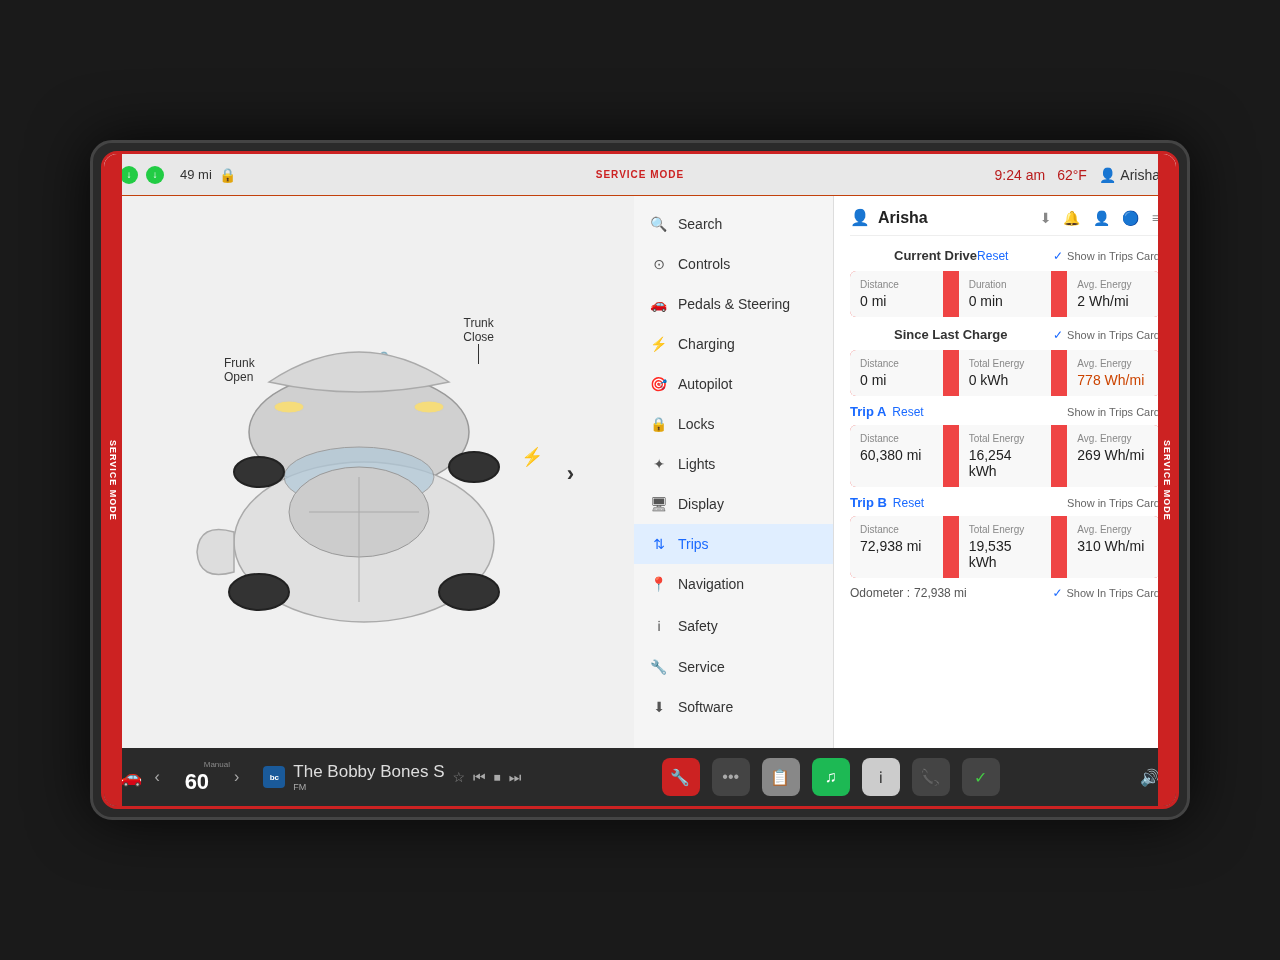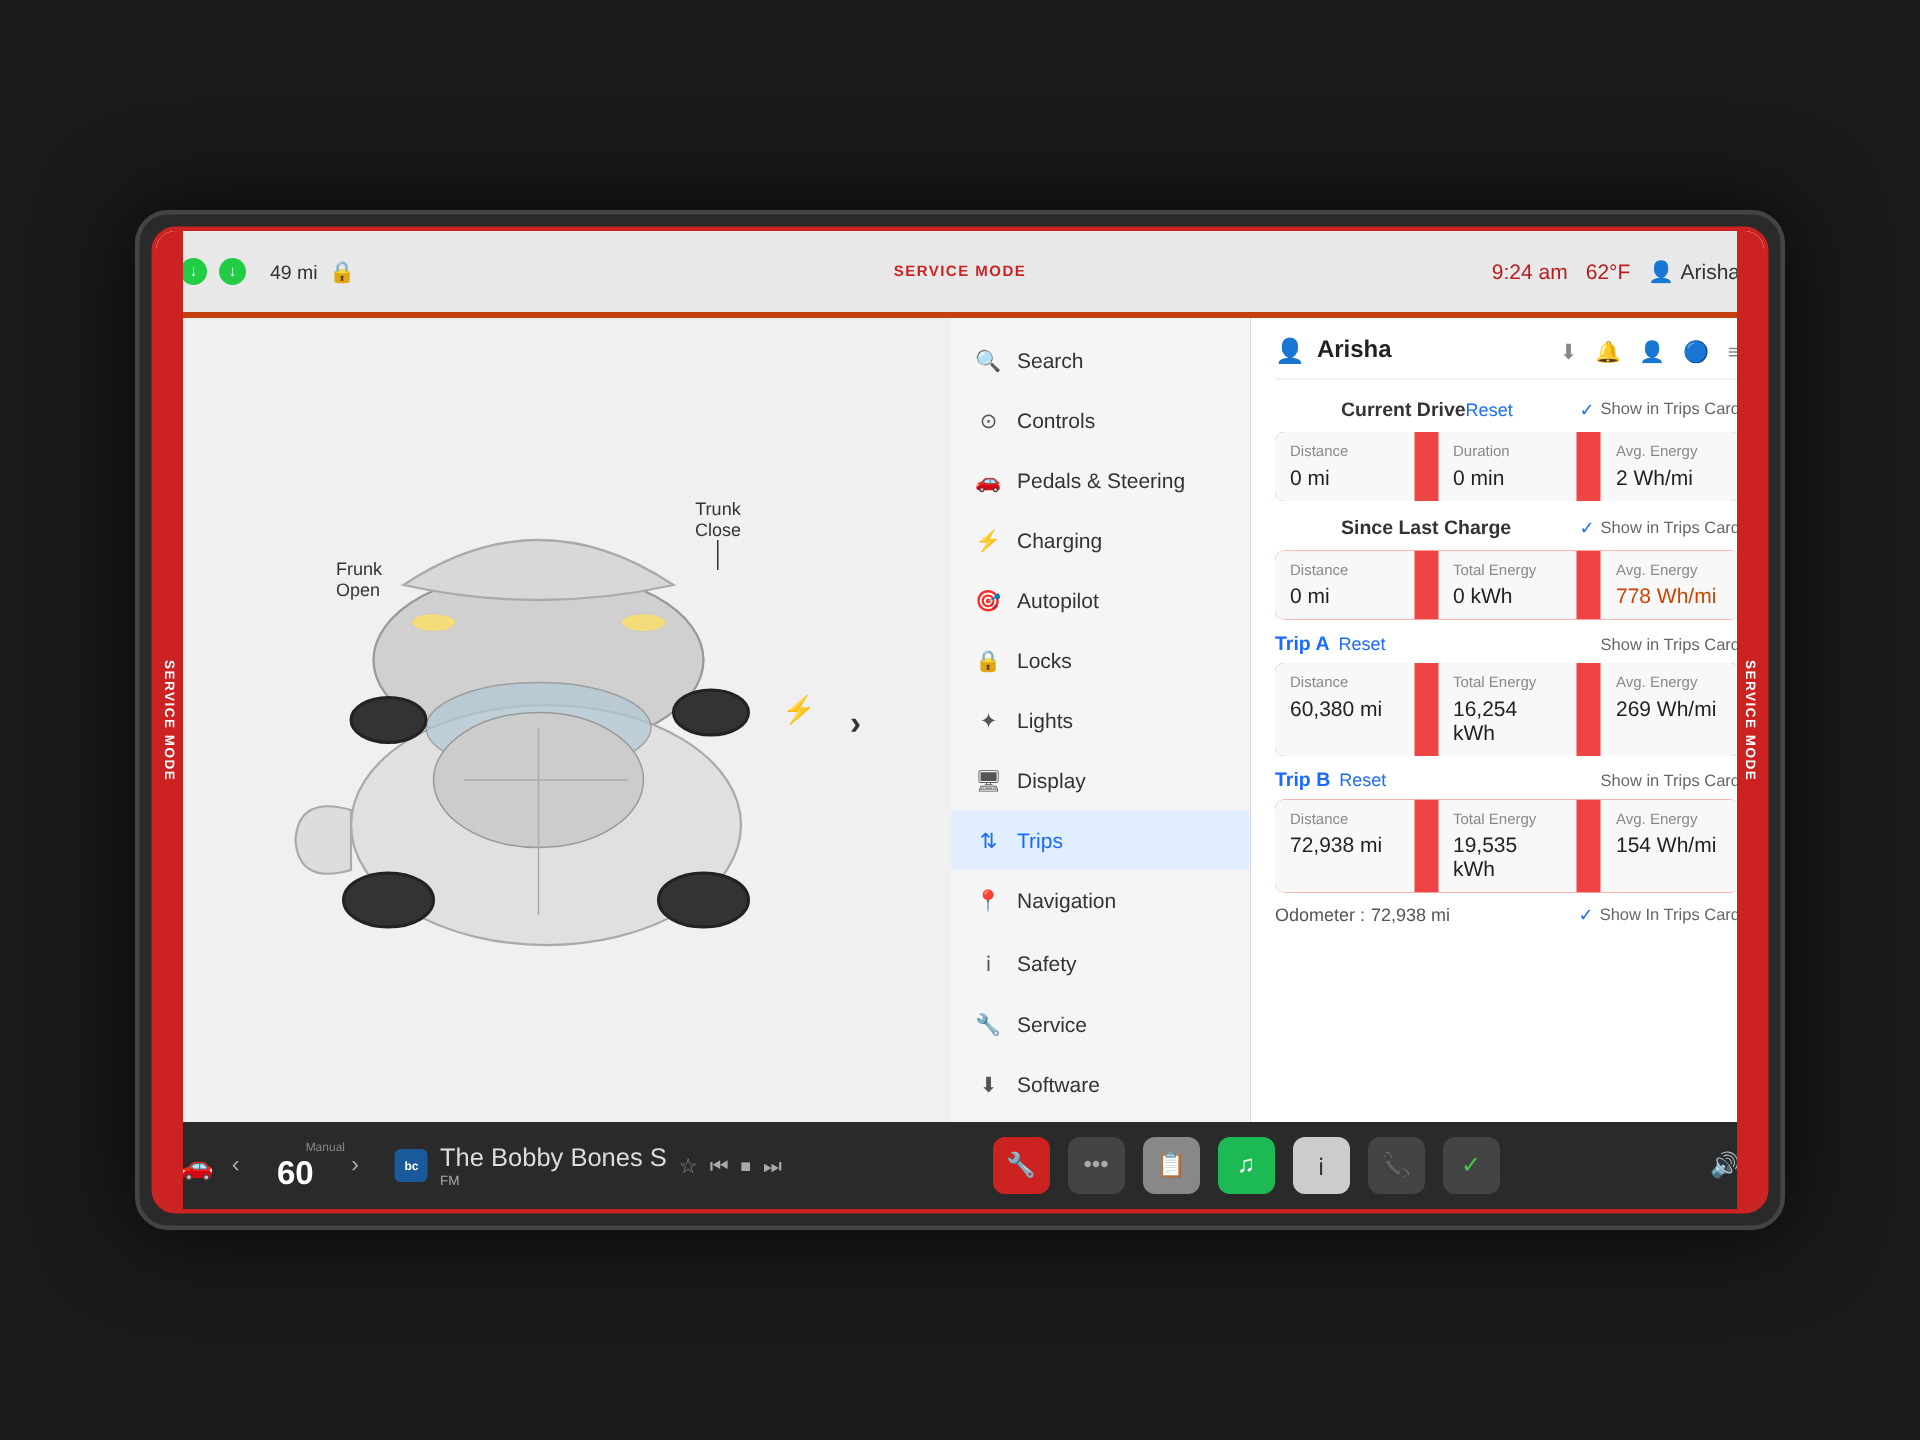--- a/index.html
+++ b/index.html
@@ -26,26 +26,26 @@
       border-radius: 16px;
       overflow: hidden;
       position: relative;
       border: 3px solid #cc2222;
       background: #f0f0f0;
       display: flex;
       flex-direction: column;
     }
     
     .status-bar {
-      height: 58px;
+      height: 42px;
       background: #e8e8e8;
       display: flex;
       align-items: center;
       padding: 0 16px;
-      border-bottom: 4px solid #c2410c;
+      border-bottom: 1px solid #c2410c;
       position: relative;
     }
     .status-bar-center {
       position: absolute;
       left: 50%;
       transform: translateX(-50%);
       font-size: 10px;
       font-weight: 700;
       color: #cc2222;
       letter-spacing: 1px;
@@ -262,21 +262,21 @@
     }
     .stat-value.highlight {
       color: #cc4400;
     }
     .trip-section {
       margin-top: 8px;
       margin-bottom: 4px;
     }
     .trip-header {
       display: flex;
-      align-items: flex-end;
+      align-items: center;
       gap: 6px;
       margin-bottom: 6px;
     }
     .trip-label {
       font-size: 13px;
       font-weight: 700;
       color: #1a6aff;
     }
     .trip-reset {
       font-size: 12px;
@@ -669,21 +669,21 @@
             <div class="stat-cell">
               <div class="stat-label">Distance</div>
               <div class="stat-value">72,938 mi</div>
             </div>
             <div class="stat-cell">
               <div class="stat-label">Total Energy</div>
               <div class="stat-value">19,535 kWh</div>
             </div>
             <div class="stat-cell">
               <div class="stat-label">Avg. Energy</div>
-              <div class="stat-value">154 Wh/mi</div>
+              <div class="stat-value">310 Wh/mi</div>
             </div>
           </div>
         </div>
 
         <div class="odometer-row">
           <span>Odometer :</span>
           <span>72,938 mi</span>
           <span style="flex:1"></span>
           <span class="show-trips-label">
             <span class="checkmark">✓</span>

